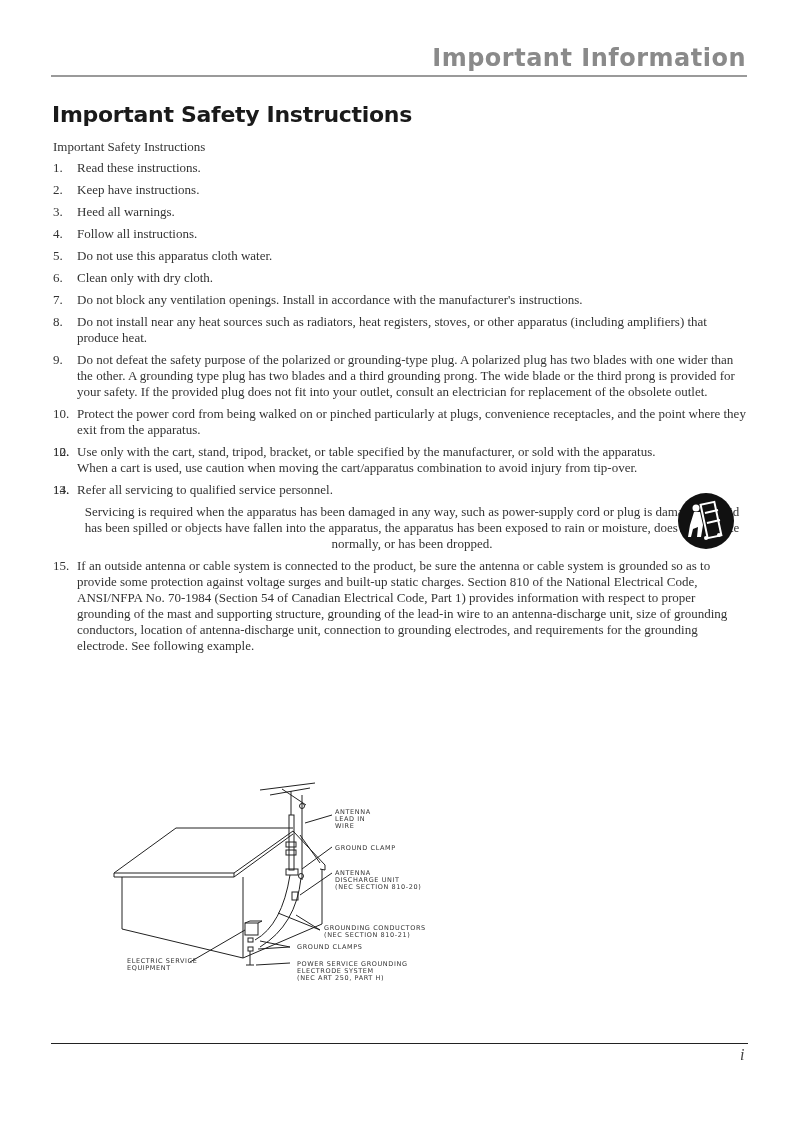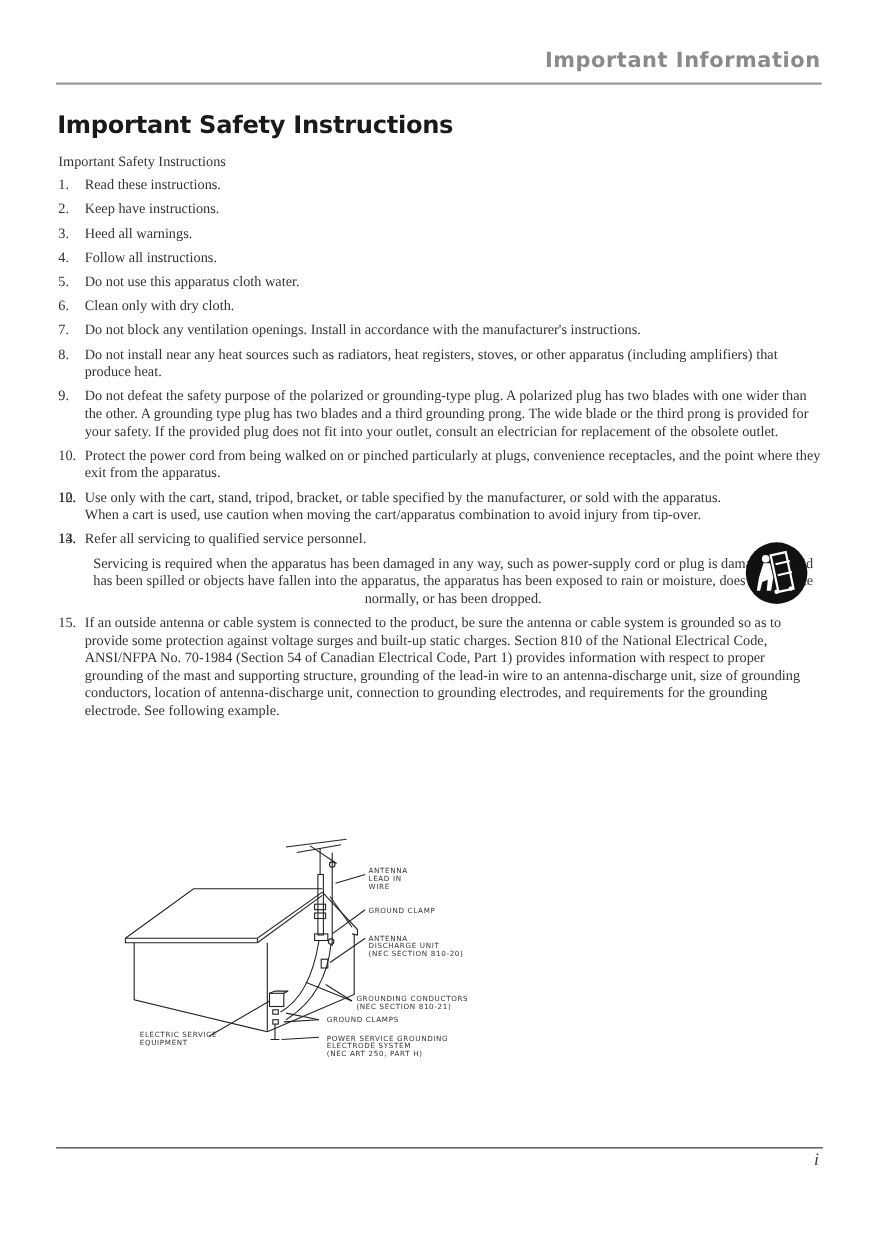--- a/index.html
+++ b/index.html
@@ -1,39 +1,39 @@
 <!DOCTYPE html>
 <html><head>
 <meta charset="utf-8">
 <style>
   html, body { margin: 0; padding: 0; background: #ffffff; }
   body { width: 793px; height: 1121px; position: relative; overflow: hidden; color: #2a2a2a; }
   .page-header-title {
     position: absolute; right: 47px; top: 44px;
-    font-family: "DejaVu Sans", sans-serif; font-weight: bold; font-size: 19px;
+    font-family: "DejaVu Sans", sans-serif; font-weight: bold; font-size: 24px;
     color: #8a8a8a; letter-spacing: 0.5px; white-space: nowrap;
   }
   .header-rule { position: absolute; left: 51px; top: 75px; width: 696px; height: 2px; background: #9a9a9a; }
   .section-title {
     position: absolute; left: 52px; top: 102px;
     font-family: "DejaVu Sans", sans-serif; font-weight: bold; font-size: 22px; color: #1a1a1a;
     letter-spacing: -0.3px; white-space: nowrap;
   }
   .subtitle {
     position: absolute; left: 53px; top: 139px;
     font-family: "Liberation Serif", serif; font-size: 13px; color: #333;
   }
   .list { position: absolute; left: 53px; top: 160px; width: 694px; margin: 0; padding: 0; list-style: none;
     font-family: "Liberation Serif", serif; font-size: 13px; line-height: 16px; color: #333; }
   .list li { position: relative; padding-left: 24px; margin-bottom: 6px; }
   .list li .num { position: absolute; left: 0; top: 0; }
   .list li .extra { display: block; margin-top: 6px; text-align: center; }
   .li-narrow { width: 590px; }
   .cart-icon { position: absolute; left: 676px; top: 491px; width: 60px; height: 60px; }
-  .diagram { position: absolute; left: 110px; top: 755px; width: 320px; height: 220px; }
+  .diagram { position: absolute; left: 110px; top: 775px; width: 320px; height: 220px; }
   .diagram text { font-family: "DejaVu Sans", sans-serif; font-size: 6.5px; fill: #333; letter-spacing: 0.6px; }
   .footer-rule { position: absolute; left: 51px; top: 1043px; width: 697px; height: 1px; background: #222; }
   .page-number { position: absolute; left: 740px; top: 1046px;
     font-family: "Liberation Serif", serif; font-style: italic; font-size: 16px; color: #444; }
 </style>
 </head>
 <body>
 
 <div class="page-header-title">Important Information</div>
 <div class="header-rule"></div>

